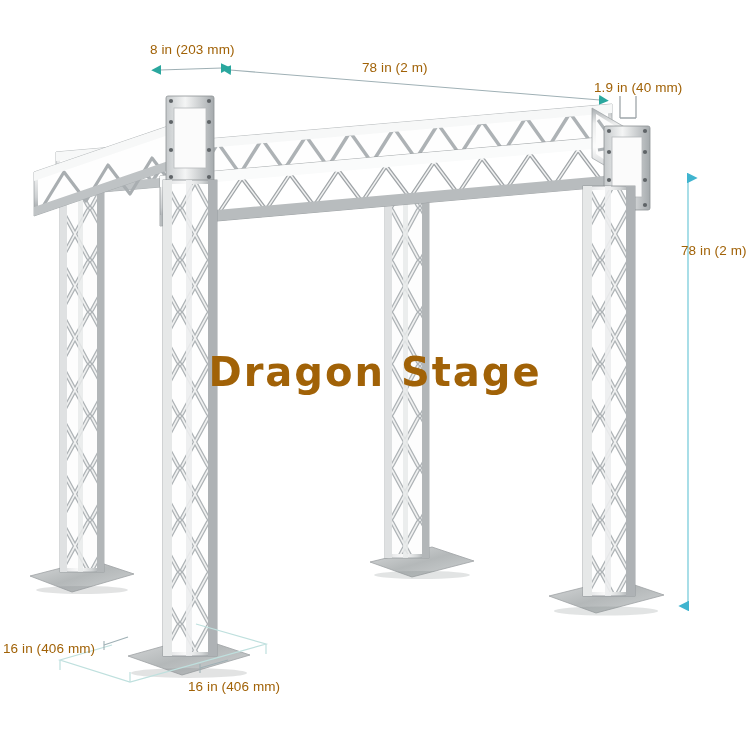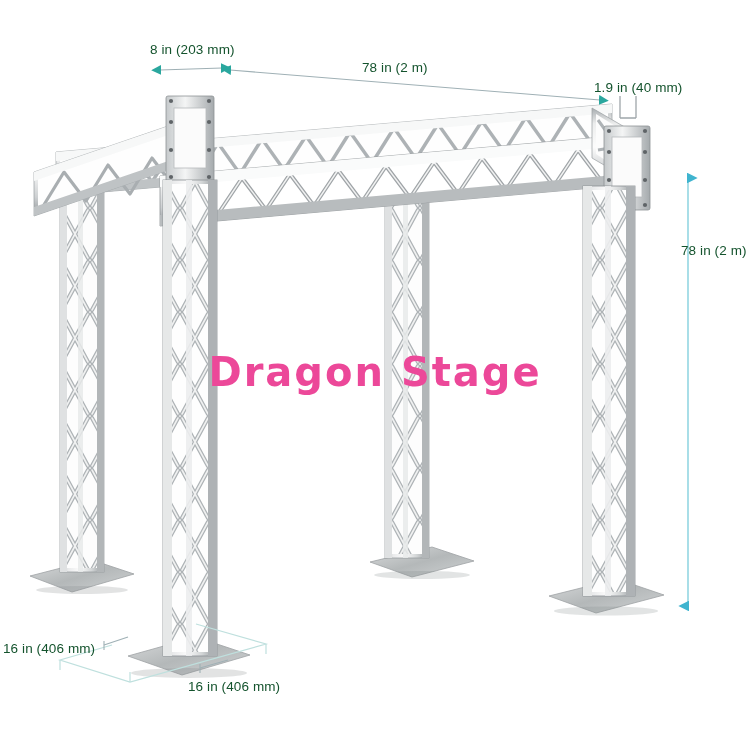--- a/index.html
+++ b/index.html
@@ -1,22 +1,22 @@
 <!DOCTYPE html>
 <html><head>
 <meta charset="utf-8">
 <style>
   html,body{margin:0;padding:0;background:#fff;}
   body{width:750px;height:750px;overflow:hidden;
        font-family:"Liberation Sans","DejaVu Sans",sans-serif;}
   #stage{position:relative;width:750px;height:750px;background:#ffffff;}
   svg.layer{position:absolute;left:0;top:0;width:750px;height:750px;}
-  .dimtext{position:absolute;color:#14532d;font-size:13.5px;letter-spacing:.1px;white-space:nowrap;}
+  .dimtext{position:absolute;color:#a16207;font-size:13.5px;letter-spacing:.1px;white-space:nowrap;}
   .wm{position:absolute;left:0;top:349px;width:750px;text-align:center;
-      font-size:40px;font-weight:bold;color:#ec4899;letter-spacing:2px;
+      font-size:40px;font-weight:bold;color:#a16207;letter-spacing:2px;
       font-family:"DejaVu Sans",sans-serif;}
 </style>
 </head>
 <body>
 
 <div id="stage">
 
   <svg class="layer" viewBox="0 0 750 750">
     <defs>
       <linearGradient id="alum" x1="0" y1="0" x2="1" y2="0">

